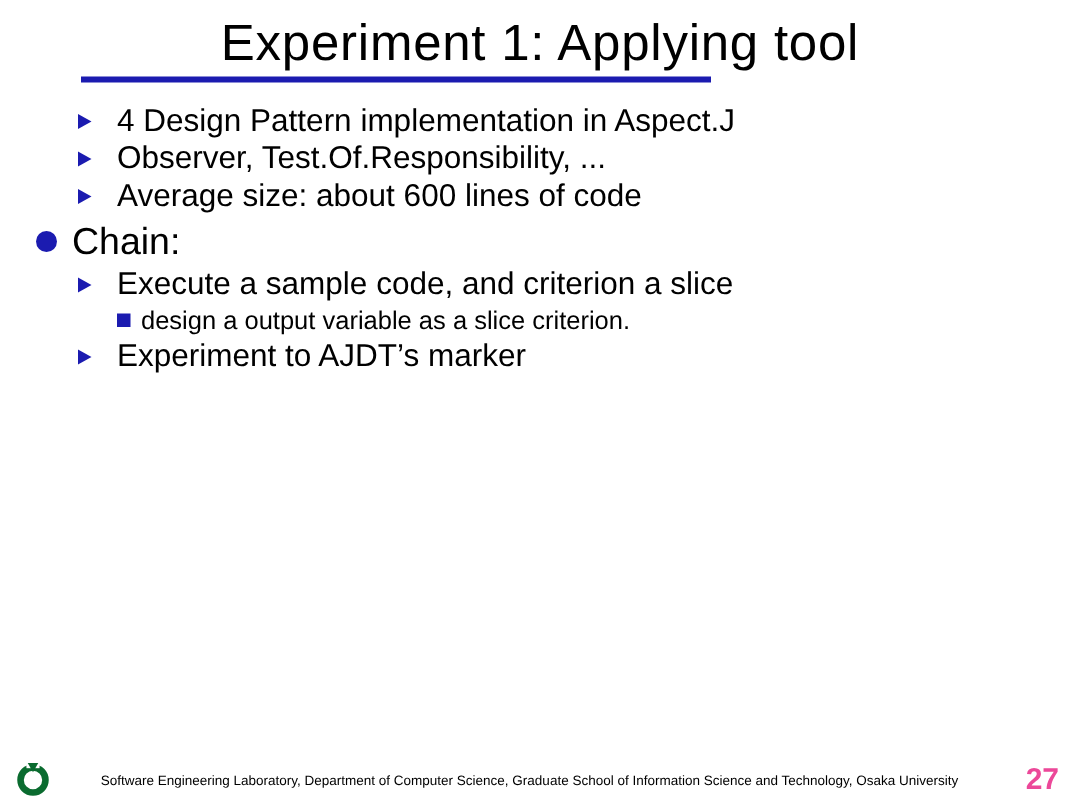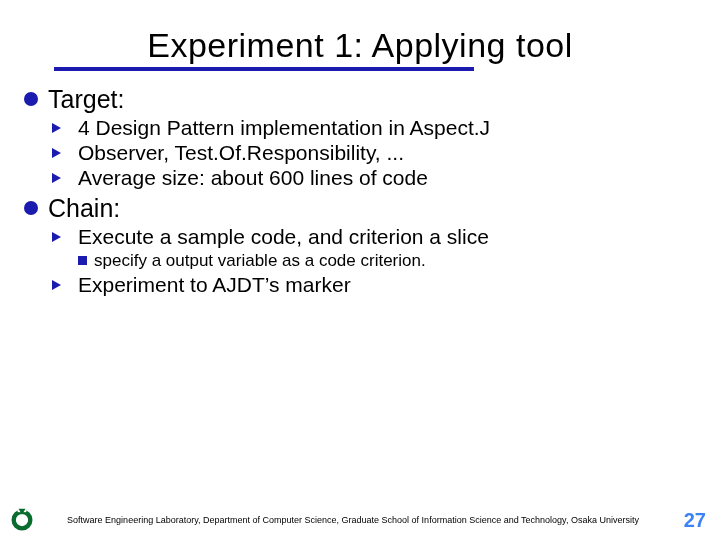--- a/index.html
+++ b/index.html
@@ -1,48 +1,44 @@
 <!DOCTYPE html>
 <html><head>
 <meta charset="utf-8">
 <style>
 html,body{margin:0;padding:0}
 body{width:720px;height:540px;background:#fff;font-family:Arial,Helvetica,sans-serif;color:#000;position:relative;overflow:hidden}
-.slide{padding:22px 24px 0 24px}
+.slide{padding:6px 24px 0 24px}
 .title{font-size:34px;font-weight:400;text-align:center;margin:4px 0 2px 0;letter-spacing:.5px}
 .rule{height:4px;background:#1b1bb0;margin:0 0 14px 30px;width:420px}
 .sec{margin:0 0 4px 0}
 .l1{display:flex;align-items:flex-start;margin:4px 0 2px 0}
 .l1 .b{width:14px;height:14px;border-radius:50%;background:#1b1bb0;flex:0 0 14px;margin:7px 10px 0 0}
 .l1 .t{font-size:25px}
 .l2{display:flex;align-items:flex-start;margin:1px 0 1px 28px}
 .l2 .b{width:0;height:0;border-left:9px solid #1b1bb0;border-top:5px solid transparent;border-bottom:5px solid transparent;flex:0 0 9px;margin:7px 8px 0 0}
 .l2 .t{font-size:21px}
 .l3{display:flex;align-items:flex-start;margin:2px 0 2px 54px}
 .l3 .b{width:9px;height:9px;background:#1b1bb0;flex:0 0 9px;margin:5px 7px 0 0}
 .l3 .t{font-size:17px}
 .footer{position:absolute;left:0;right:0;bottom:6px;display:flex;align-items:center;justify-content:space-between;padding:0 14px 0 8px}
 .footer .lab{font-size:9px;color:#000;flex:1;text-align:center}
-.footer .num{font-size:20px;font-weight:700;color:#3b82f6;width:36px;text-align:right}
+.footer .num{font-size:20px;font-weight:700;color:#ec4899;width:36px;text-align:right}
 .logo{width:28px;height:28px;position:relative}
 .logo svg{width:28px;height:28px}
 </style>
 </head>
 <body>
 
 <div class="slide">
   <div class="title">Experiment 1: Applying tool</div>
   <div class="rule"></div>
 
 
   <div class="sec">
-    <div class="l1">
-      <div class="b"></div>
-      <div class="t">Target:</div>
-    </div>
     <div class="l2">
       <div class="b"></div>
       <div class="t">4 Design Pattern implementation in Aspect.J</div>
     </div>
     <div class="l2">
       <div class="b"></div>
       <div class="t">Observer, Test.Of.Responsibility, ...</div>
     </div>
     <div class="l2">
       <div class="b"></div>
@@ -54,21 +50,21 @@
     <div class="l1">
       <div class="b"></div>
       <div class="t">Chain:</div>
     </div>
     <div class="l2">
       <div class="b"></div>
       <div class="t">Execute a sample code, and criterion a slice</div>
     </div>
     <div class="l3">
       <div class="b"></div>
-      <div class="t">specify a output variable as a code criterion.</div>
+      <div class="t">design a output variable as a slice criterion.</div>
     </div>
     <div class="l2">
       <div class="b"></div>
       <div class="t">Experiment to AJDT’s marker</div>
     </div>
   </div>
 </div>
 
 <div class="footer">
   <div class="logo">

